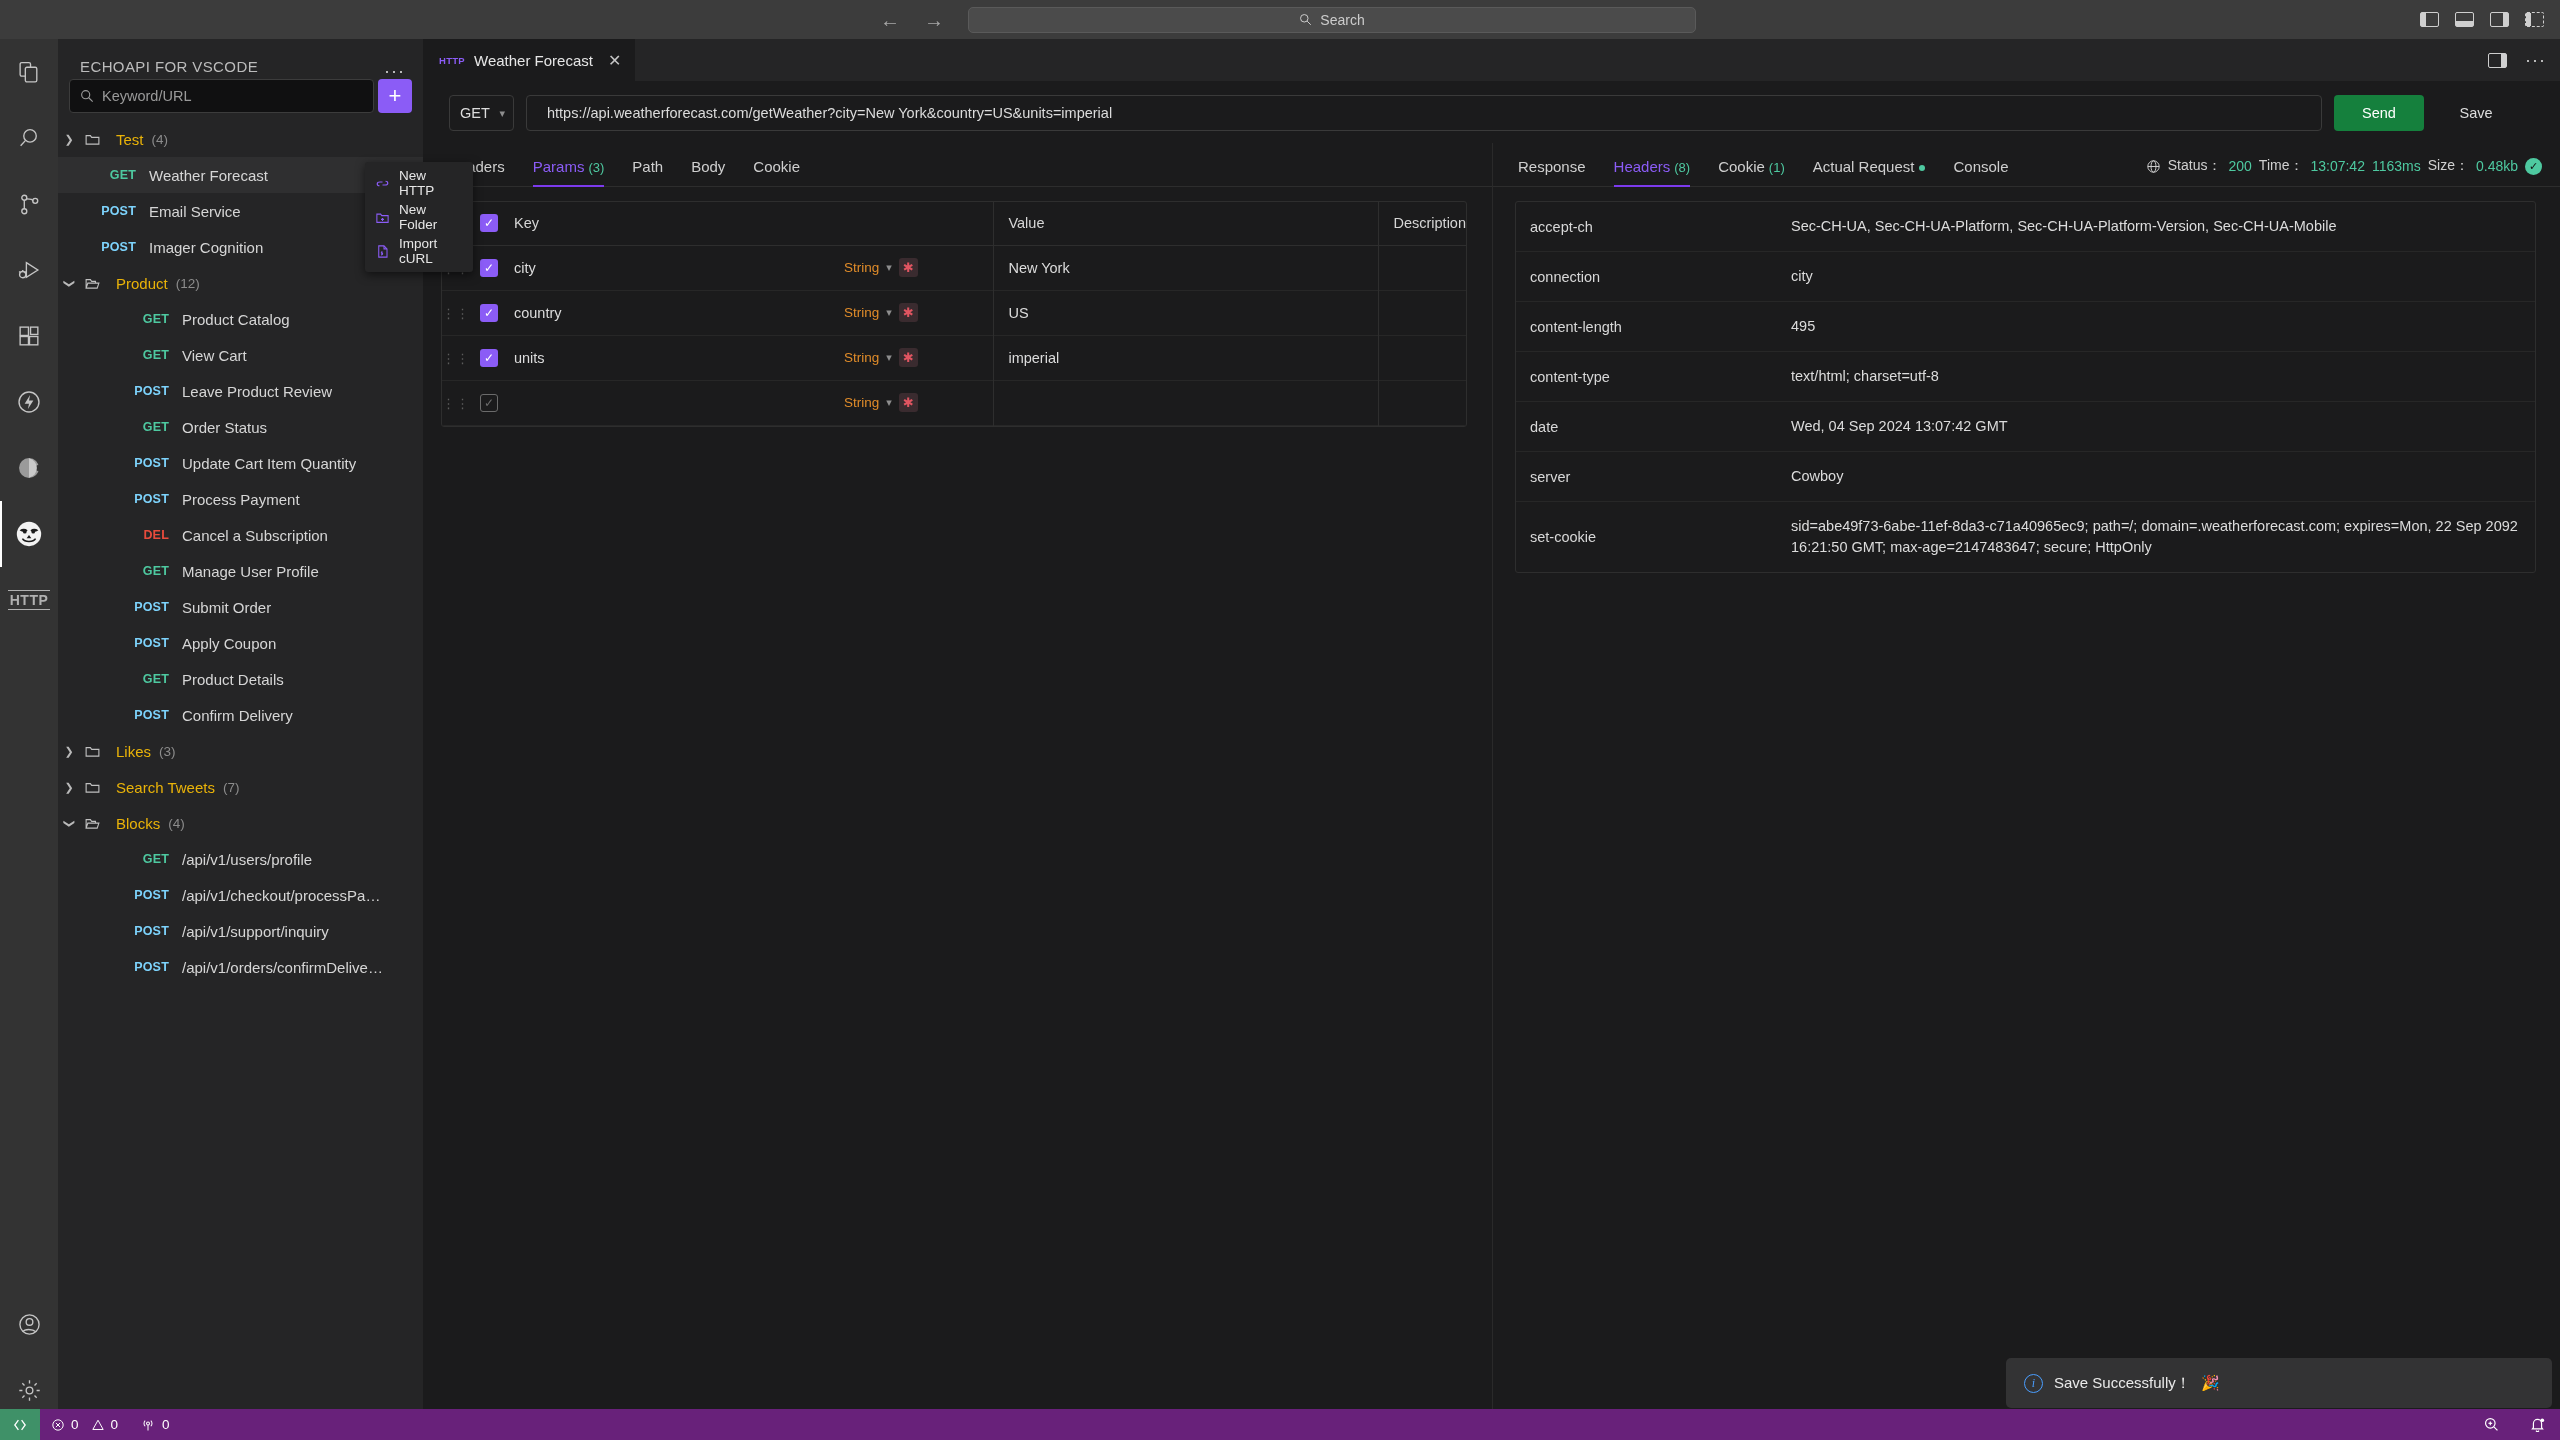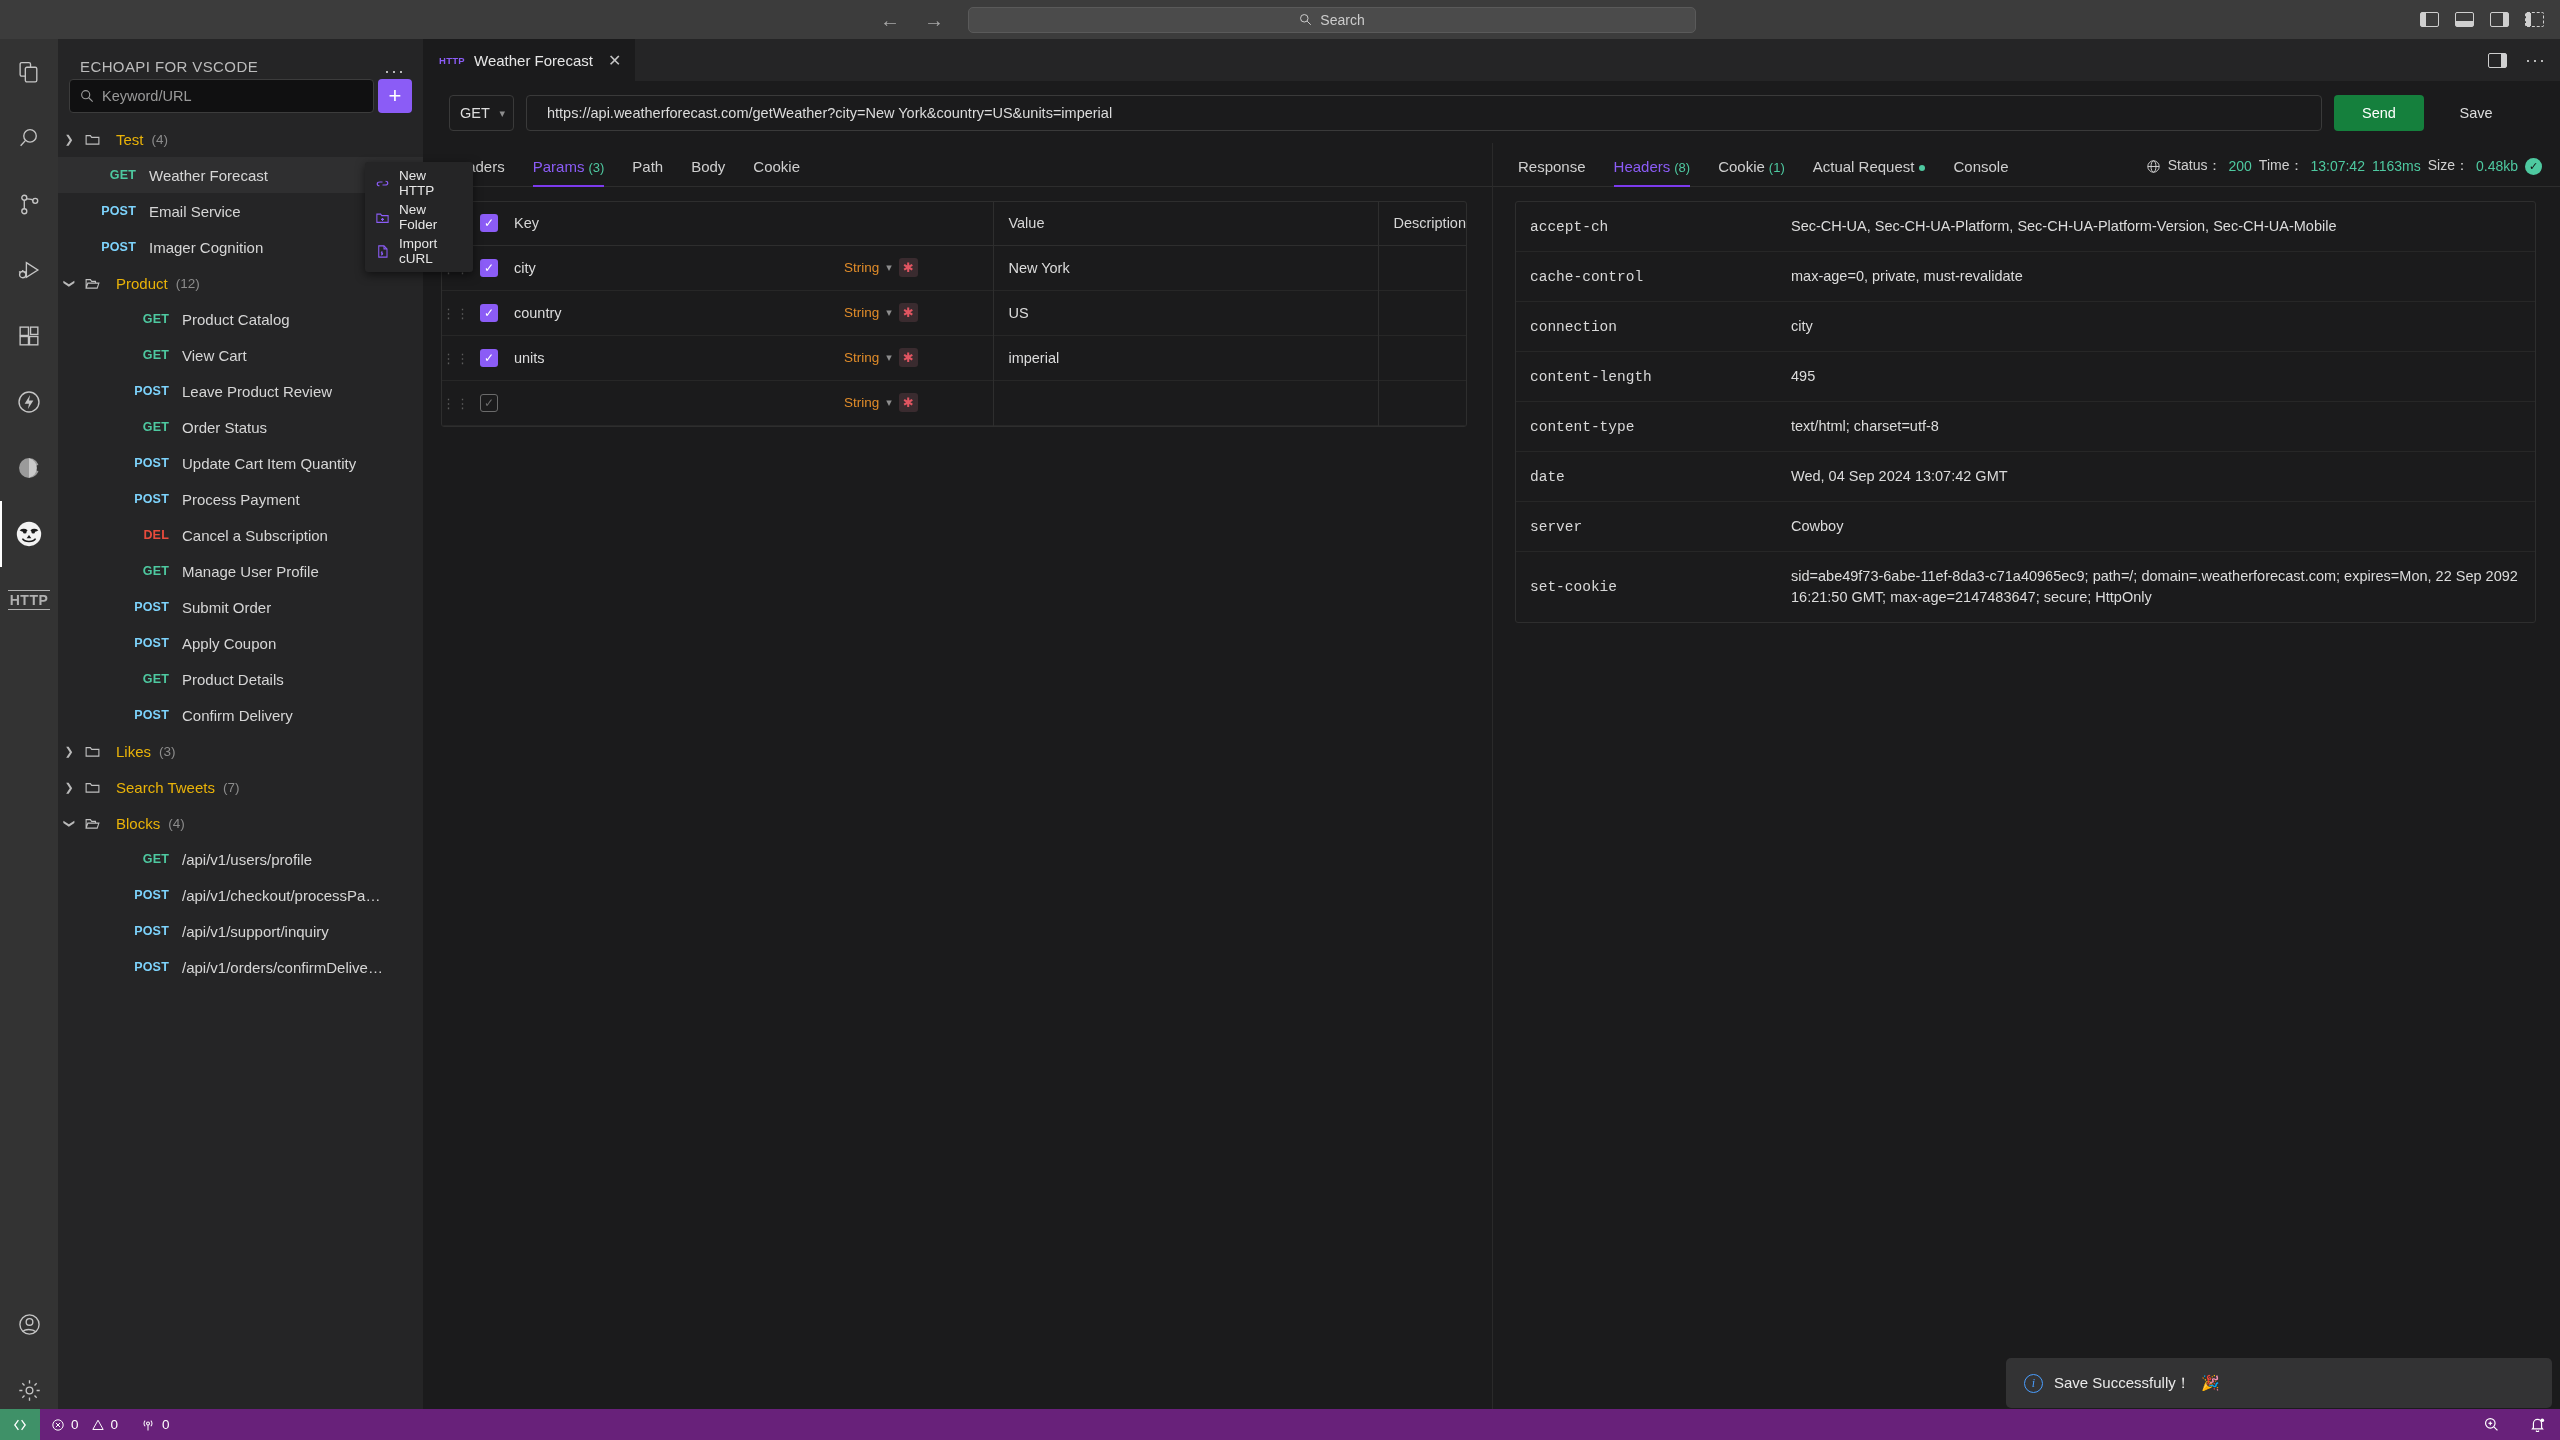--- a/index.html
+++ b/index.html
@@ -158,21 +158,21 @@
   #respStatus{ margin-left:auto; display:flex; align-items:center; gap:7px; padding-bottom:11px; padding-right:18px; font-size:14px; white-space:nowrap; }
   .stk{ color:#d0d0d0; }
   .stv{ color:#4ec9a0; }
   .okbadge{ width:17px; height:17px; border-radius:50%; background:#4ec9a0; color:#111; display:inline-flex; align-items:center; justify-content:center; font-size:11px; }
 
   #hdrWrap{ margin:14px 24px 0 22px; border:1px solid #2e2e2e; border-radius:3px; overflow:hidden; }
   .htable{ width:100%; border-collapse:collapse; }
   .htable tr{ border-bottom:1px solid #272727; }
   .htable tr:last-child{ border-bottom:none; }
   .htable td{ padding:14px 10px; vertical-align:middle; font-size:14.5px; color:#d8d8d8; }
-  .htable td.hk{ width:265px; padding-left:14px;font-family:Liberation Mono, monospace; }
+  .htable td.hk{ width:265px; padding-left:14px; }
   .htable td.hv{ color:#dcdcdc; line-height:1.45; }
 
   
   #toast{
     position:absolute; left:2006px; top:1358px; width:546px; height:50px;
     background:#333334; border-radius:5px; display:flex; align-items:center; gap:11px; padding:0 18px;
     font-size:15px; color:#eaeaea; z-index:50;
   }
   .infoico{ width:19px; height:19px; border-radius:50%; border:1.6px solid #4a9eff; color:#4a9eff;
             display:inline-flex; align-items:center; justify-content:center; font-size:12px; font-style:italic; font-family:"Liberation Serif",serif;}
@@ -602,24 +602,20 @@
       </div>
 
       <div id="hdrWrap">
         <table class="htable">
           <tbody id="hdrBody">
               <tr>
                 <td class="hk">accept-ch</td>
                 <td class="hv">Sec-CH-UA, Sec-CH-UA-Platform, Sec-CH-UA-Platform-Version, Sec-CH-UA-Mobile</td>
               </tr>
               <tr>
-                <td class="hk">cache-control</td>
-                <td class="hv">max-age=0, private, must-revalidate</td>
-              </tr>
-              <tr>
                 <td class="hk">connection</td>
                 <td class="hv">city</td>
               </tr>
               <tr>
                 <td class="hk">content-length</td>
                 <td class="hv">495</td>
               </tr>
               <tr>
                 <td class="hk">content-type</td>
                 <td class="hv">text/html; charset=utf-8</td>

